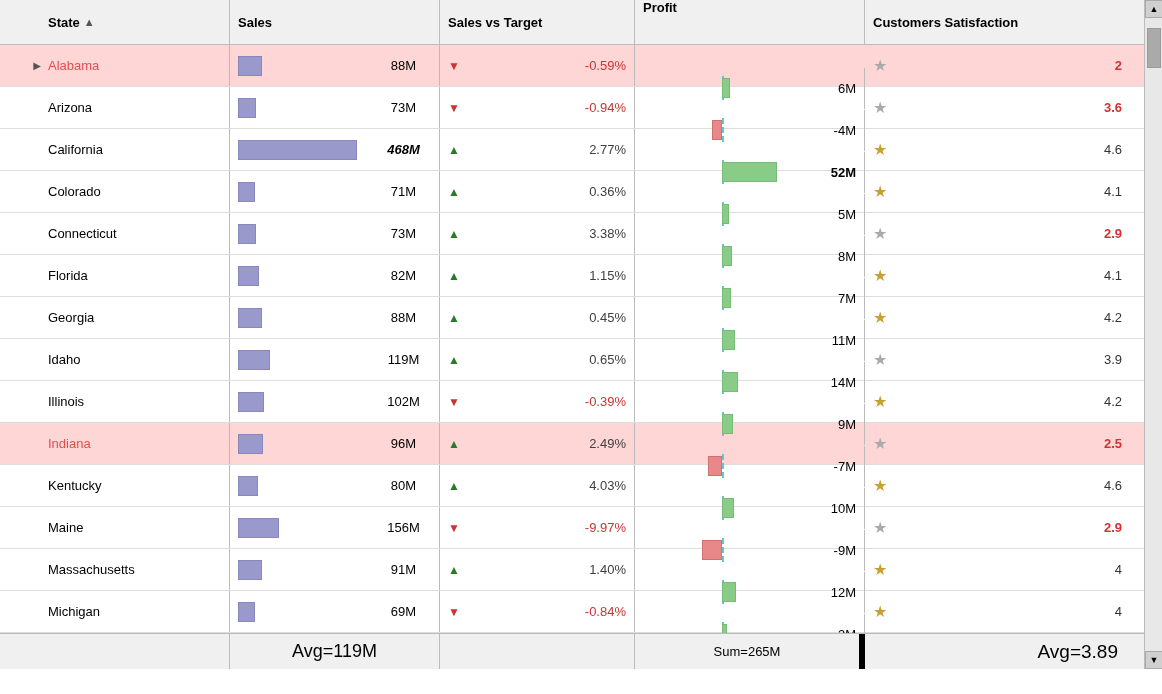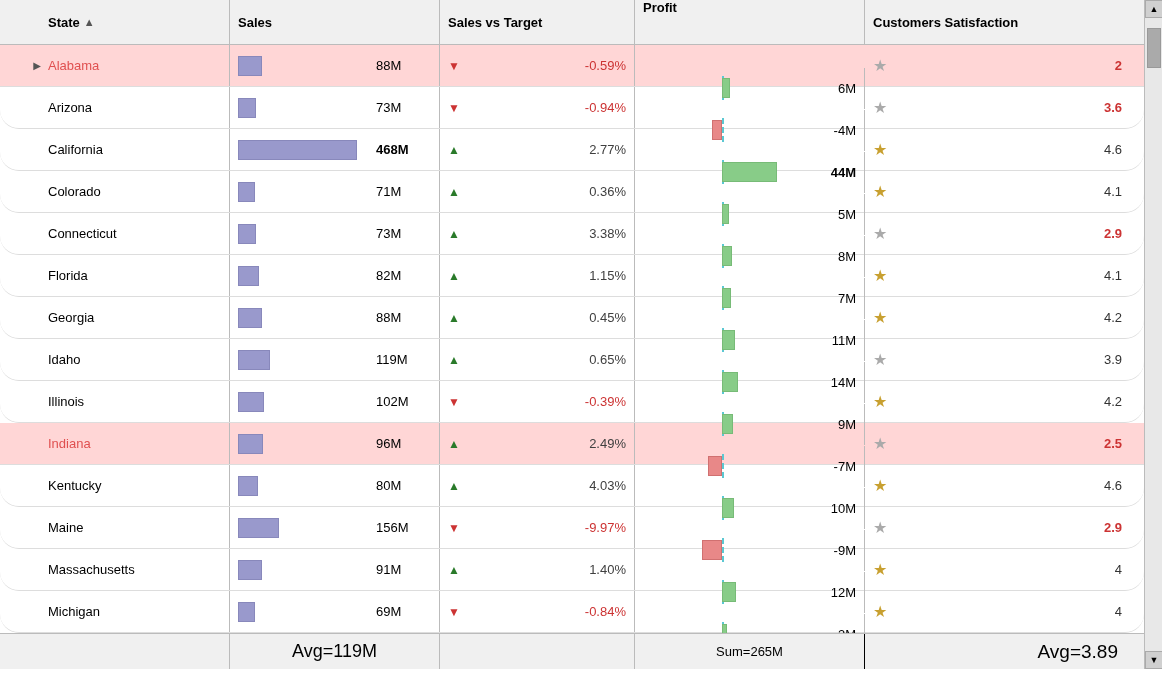--- a/index.html
+++ b/index.html
@@ -15,21 +15,21 @@
     .col-sales { width: 210px; min-width: 210px; padding: 0 8px; font-weight: bold; display: flex; align-items: center; border-right: 1px solid #bbb; height: 100%; }
     .col-svt { width: 195px; min-width: 195px; padding: 0 8px; font-weight: bold; display: flex; align-items: center; border-right: 1px solid #bbb; height: 100%; }
     .col-profit { width: 230px; min-width: 230px; padding: 0 8px; font-weight: bold; display: flex; align-items: flex-start; border-right: 1px solid #bbb; height: 100%; }
     .col-csat { width: 265px; min-width: 265px; padding: 0 8px; font-weight: bold; display: flex; align-items: center; height: 100%; }
     .table-row {
       display: flex;
       border-bottom: 1px solid #ddd;
       height: 42px;
       align-items: center;
     }
-    .row-normal { background: #fff; border-radius: 19px; }
+    .row-normal { background: #fff; }
     .row-highlight { background: #ffd6d6; }
 
     .cell-state {
       width: 230px; min-width: 230px;
       padding: 0 8px 0 30px;
       border-right: 1px solid #bbb;
       height: 100%;
       display: flex;
       align-items: center;
       gap: 4px;
@@ -53,25 +53,25 @@
       align-items: center;
     }
     .bar-sales {
       height: 20px;
       background: #9999cc;
       border: 1px solid #8888bb;
       min-width: 2px;
     }
     .sales-value {
       width: 55px;
-      text-align: left;
+      text-align: center;
       font-weight: normal;
       white-space: nowrap;
     }
-    .sales-value.bold { font-weight: bold; }
+    .sales-value.bold { font-weight: bold; font-style: italic; }
 
     .cell-svt {
       width: 195px; min-width: 195px;
       padding: 0 8px;
       border-right: 1px solid #bbb;
       height: 100%;
       display: flex;
       align-items: center;
       gap: 6px;
     }
@@ -147,21 +147,21 @@
     .table-footer {
       display: flex;
       background: #f0f0f0;
       border-top: 1px solid #bbb;
       height: 36px;
       align-items: center;
     }
     .footer-state { width: 230px; min-width: 230px; border-right: 1px solid #bbb; height: 100%; }
     .footer-sales { width: 210px; min-width: 210px; border-right: 1px solid #bbb; height: 100%; display: flex; align-items: center; justify-content: center; font-size: 18px; }
     .footer-svt { width: 195px; min-width: 195px; border-right: 1px solid #bbb; height: 100%; }
-    .footer-profit { width: 230px; min-width: 230px; border-right: 1px solid #000000; height: 100%; display: flex; align-items: center; justify-content: center; font-size: 13px; }
+    .footer-profit { width: 230px; min-width: 230px; border-right: 6px solid #000000; height: 100%; display: flex; align-items: center; justify-content: center; font-size: 13px; }
     .footer-csat { width: 265px; min-width: 265px; height: 100%; display: flex; align-items: center; justify-content: flex-end; padding-right: 12px; font-size: 19px; }
 
     .header-sort-arrow { font-size: 11px; color: #555; }
     .scroll-btn {
       width: 18px; height: 18px;
       background: #d0d0d0;
       border: 1px solid #aaa;
       display: flex; align-items: center; justify-content: center;
       font-size: 9px; cursor: pointer;
     }
@@ -274,21 +274,21 @@
           </div>
           <div class="cell-svt">
             <span class="arrow-up">▲</span>
             <span class="svt-value svt-positive">2.77%</span>
           </div>
           <div class="cell-profit">
             <div class="profit-bar-area" style="flex: 1 1 0%;">
               <div class="profit-dashed-line"></div>
               <div class="profit-bar-pos" style="width: 55px;"></div>
             </div>
-            <span class="profit-value bold">44M</span>
+            <span class="profit-value bold">52M</span>
           </div>
           <div class="cell-csat">
             <span class="star-gold">★</span>
             <span class="csat-value csat-normal">4.6</span>
           </div>
         </div>
         <div class="table-row row-normal">
           <div class="cell-state">
             <span style="width: 14px; text-align: center; color: rgb(85, 85, 85); font-size: 10px;"></span>
             <span>Colorado</span>

